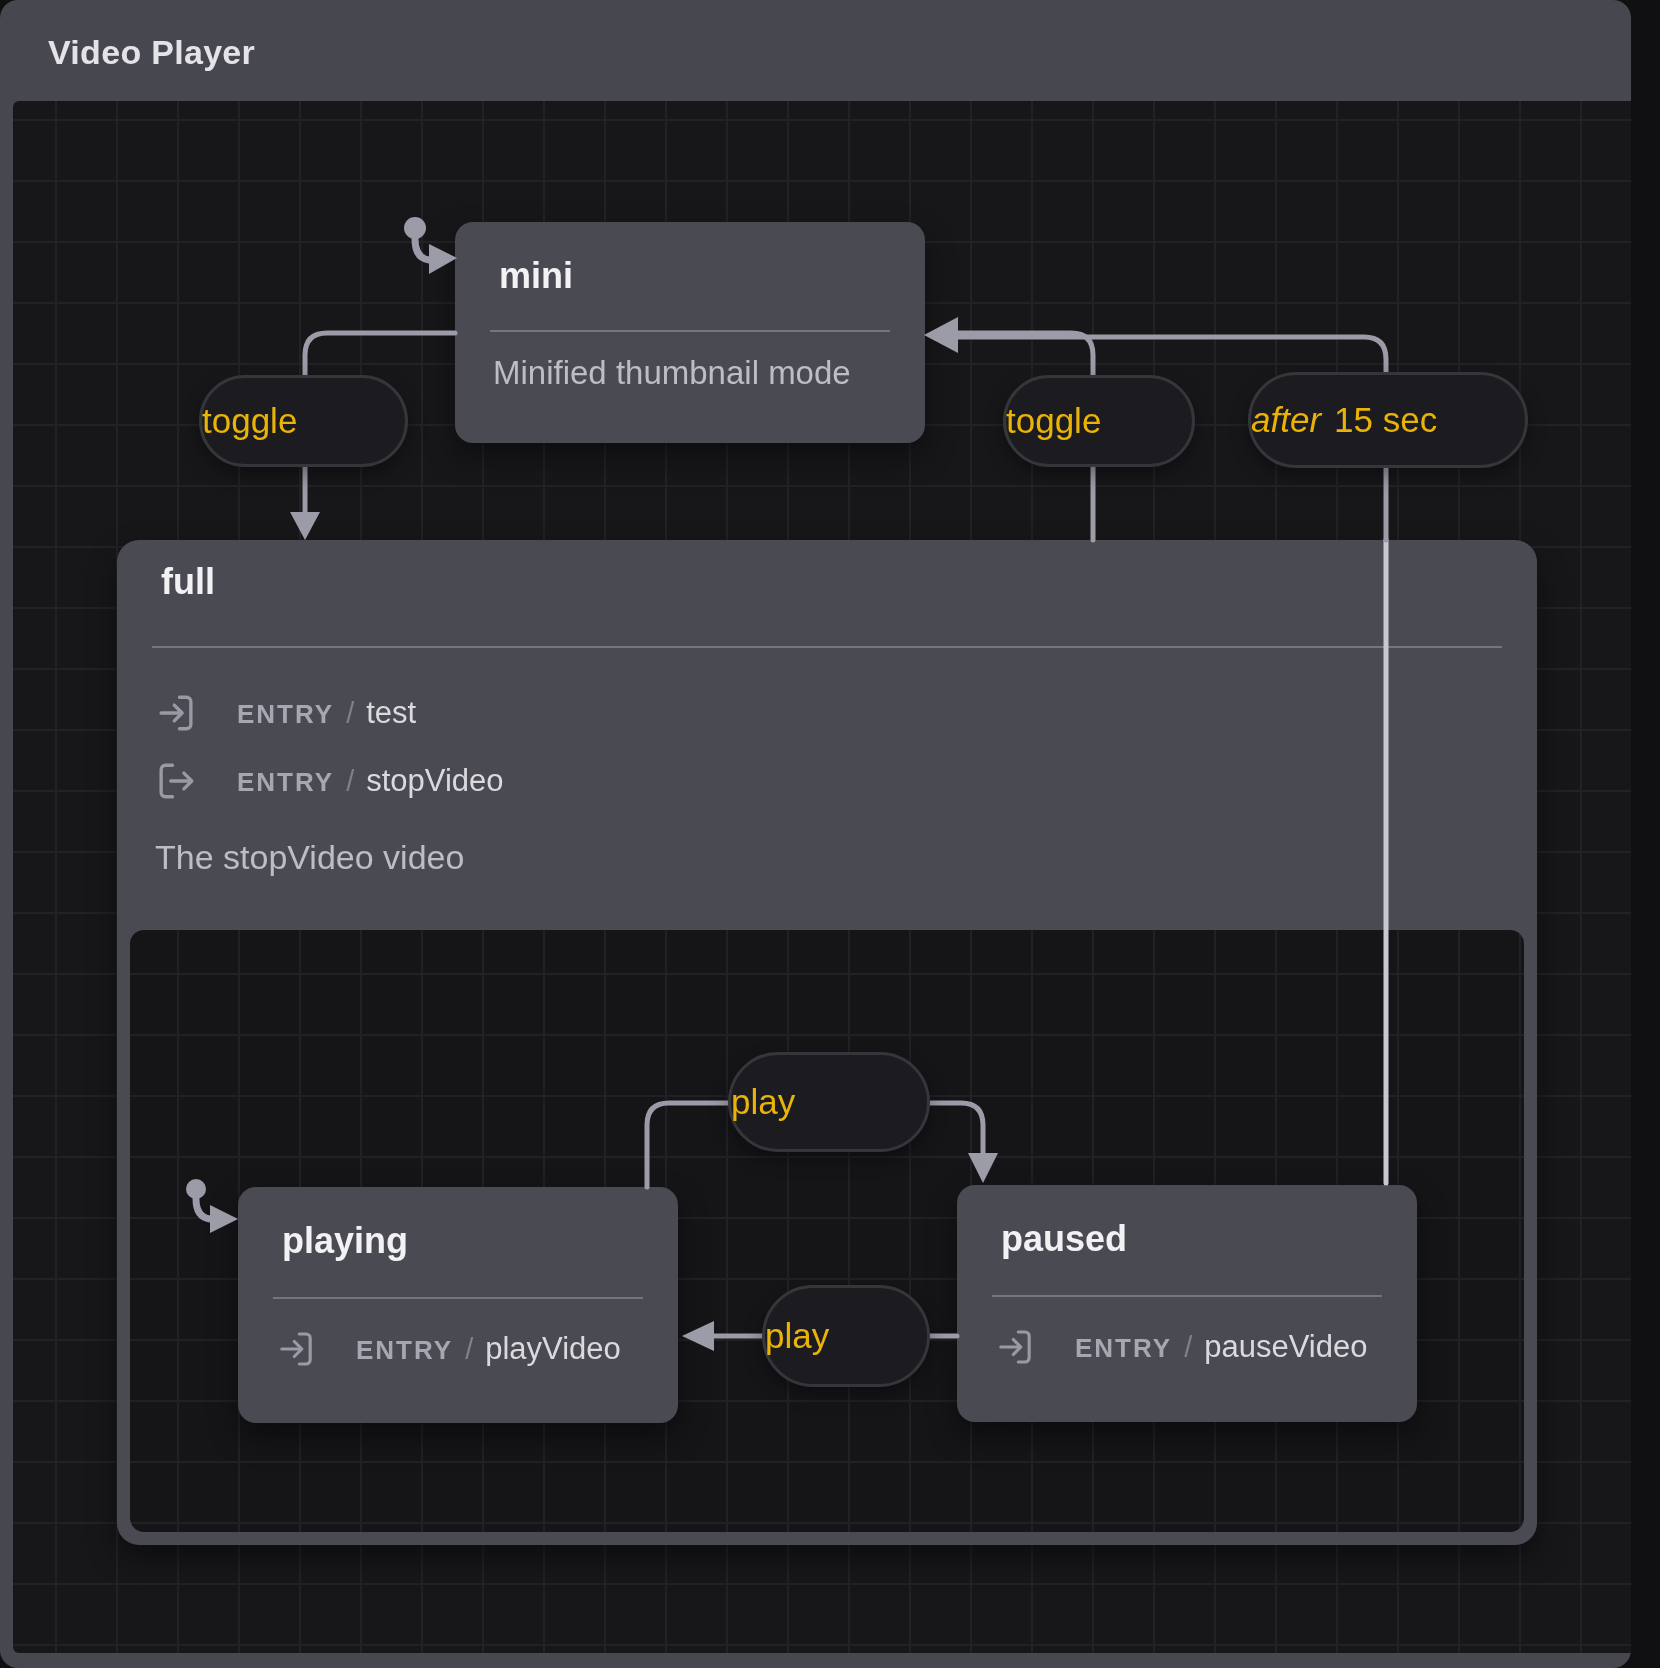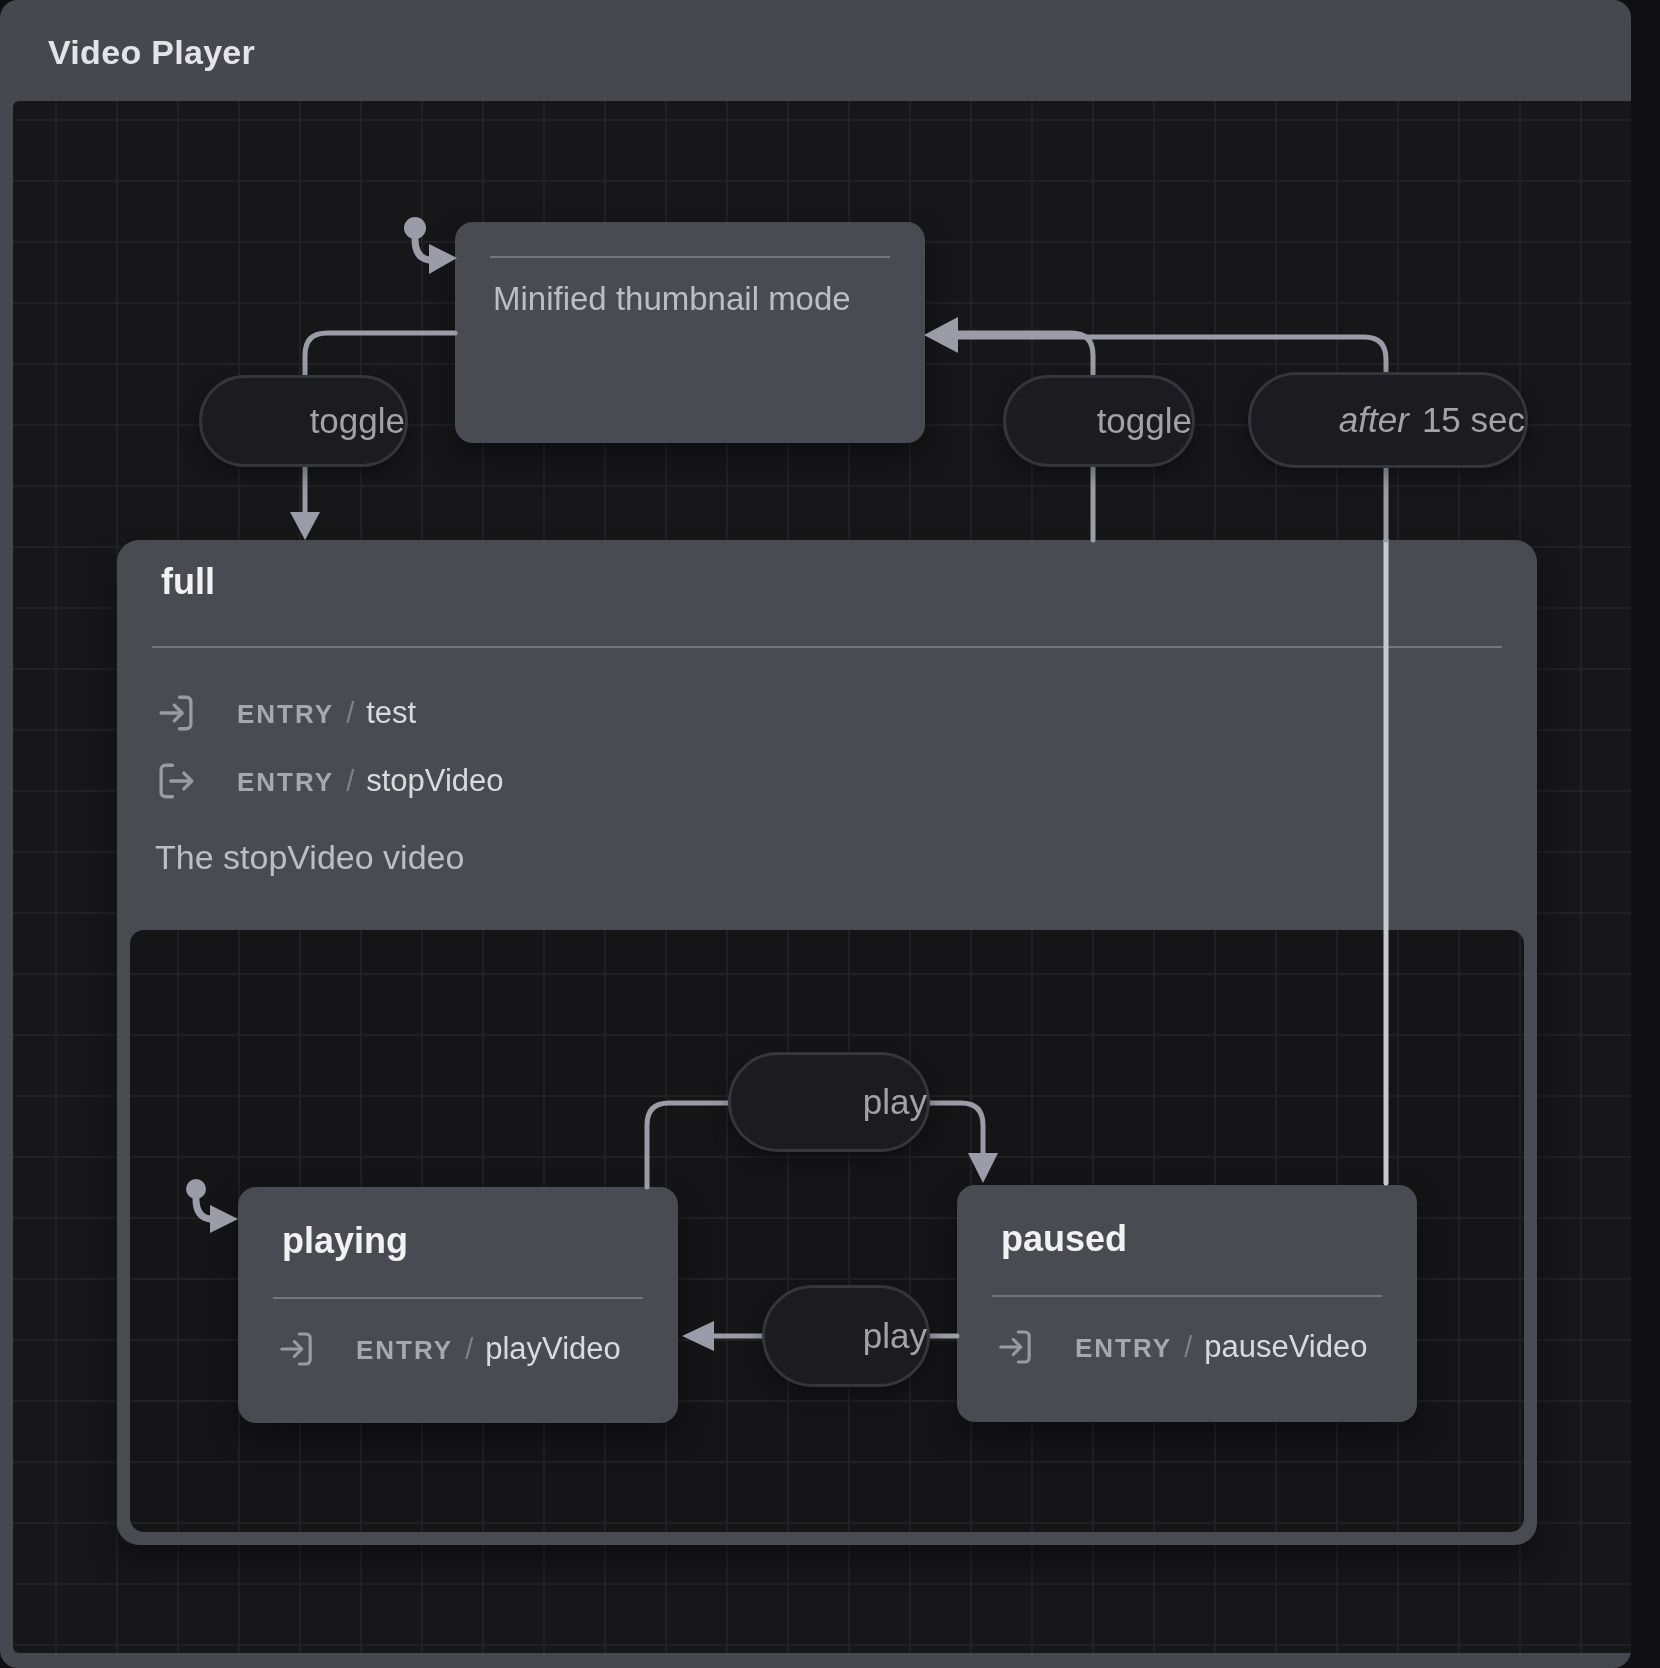--- a/index.html
+++ b/index.html
@@ -61,23 +61,23 @@
   }
   #state-mini{left:455px;top:222px;width:470px;height:221px;}
   #state-mini .divider{margin-top:34px;}
   #state-mini .state-desc{margin-top:22px;}
   #state-playing{left:238px;top:1187px;width:440px;height:236px;z-index:15;}
   #state-paused{left:957px;top:1185px;width:460px;height:237px;z-index:15;}
   .atomic .divider{margin-top:36px;}
   .atomic .action-row{margin-top:30px;}
   
   .pill{
-    position:absolute;display:flex;align-items:center;justify-content:flex-end;
+    position:absolute;display:flex;align-items:center;justify-content:flex-start;
     background:var(--pill_bg,#1c1c20);border:3px solid #35353c;border-radius:52px;
-    color:#a3a3a3;font-size:35px;z-index:30;box-shadow:0 8px 18px rgba(0,0,0,.35);
+    color:#eab308;font-size:35px;z-index:30;box-shadow:0 8px 18px rgba(0,0,0,.35);
     gap:13px;
   }
   .pill .ev-italic{font-style:italic;}
   #pill-toggle-left {left:199px; top:375px; width:209px; height:92px;}
   #pill-toggle-right{left:1003px;top:375px; width:192px; height:92px;}
   #pill-after      {left:1248px;top:372px; width:280px; height:96px;}
   #pill-pause      {left:728px; top:1052px;width:202px; height:100px;}
   #pill-play       {left:762px; top:1285px;width:168px; height:102px;}
   
   #edges{
@@ -124,20 +124,21 @@
         <span class="action-kind">ENTRY</span>
         <span class="action-sep">/</span>
         <span>stopVideo</span>
       </span>
     </div>
     <div class="state-desc">The stopVideo video</div>
     <div id="full-children"></div>
   </div>
 
   <div id="state-mini" class="state">
+    <div class="state-title">mini</div>
     <div class="divider"></div>
     <div class="state-desc">Minified thumbnail mode</div>
   </div>
 
   <div id="state-playing" class="state atomic">
     <div class="state-title">playing</div>
     <div class="divider"></div>
     <div class="action-row">
       <svg class="action-icon" width="40" height="40" viewBox="0 0 24 24" stroke="currentColor" stroke-width="1.9" fill="none" stroke-linecap="round" stroke-linejoin="round">
         <path d="M14 3h4a2.5 2.5 0 0 1 2.5 2.5v13a2.5 2.5 0 0 1-2.5 2.5h-4"></path>

